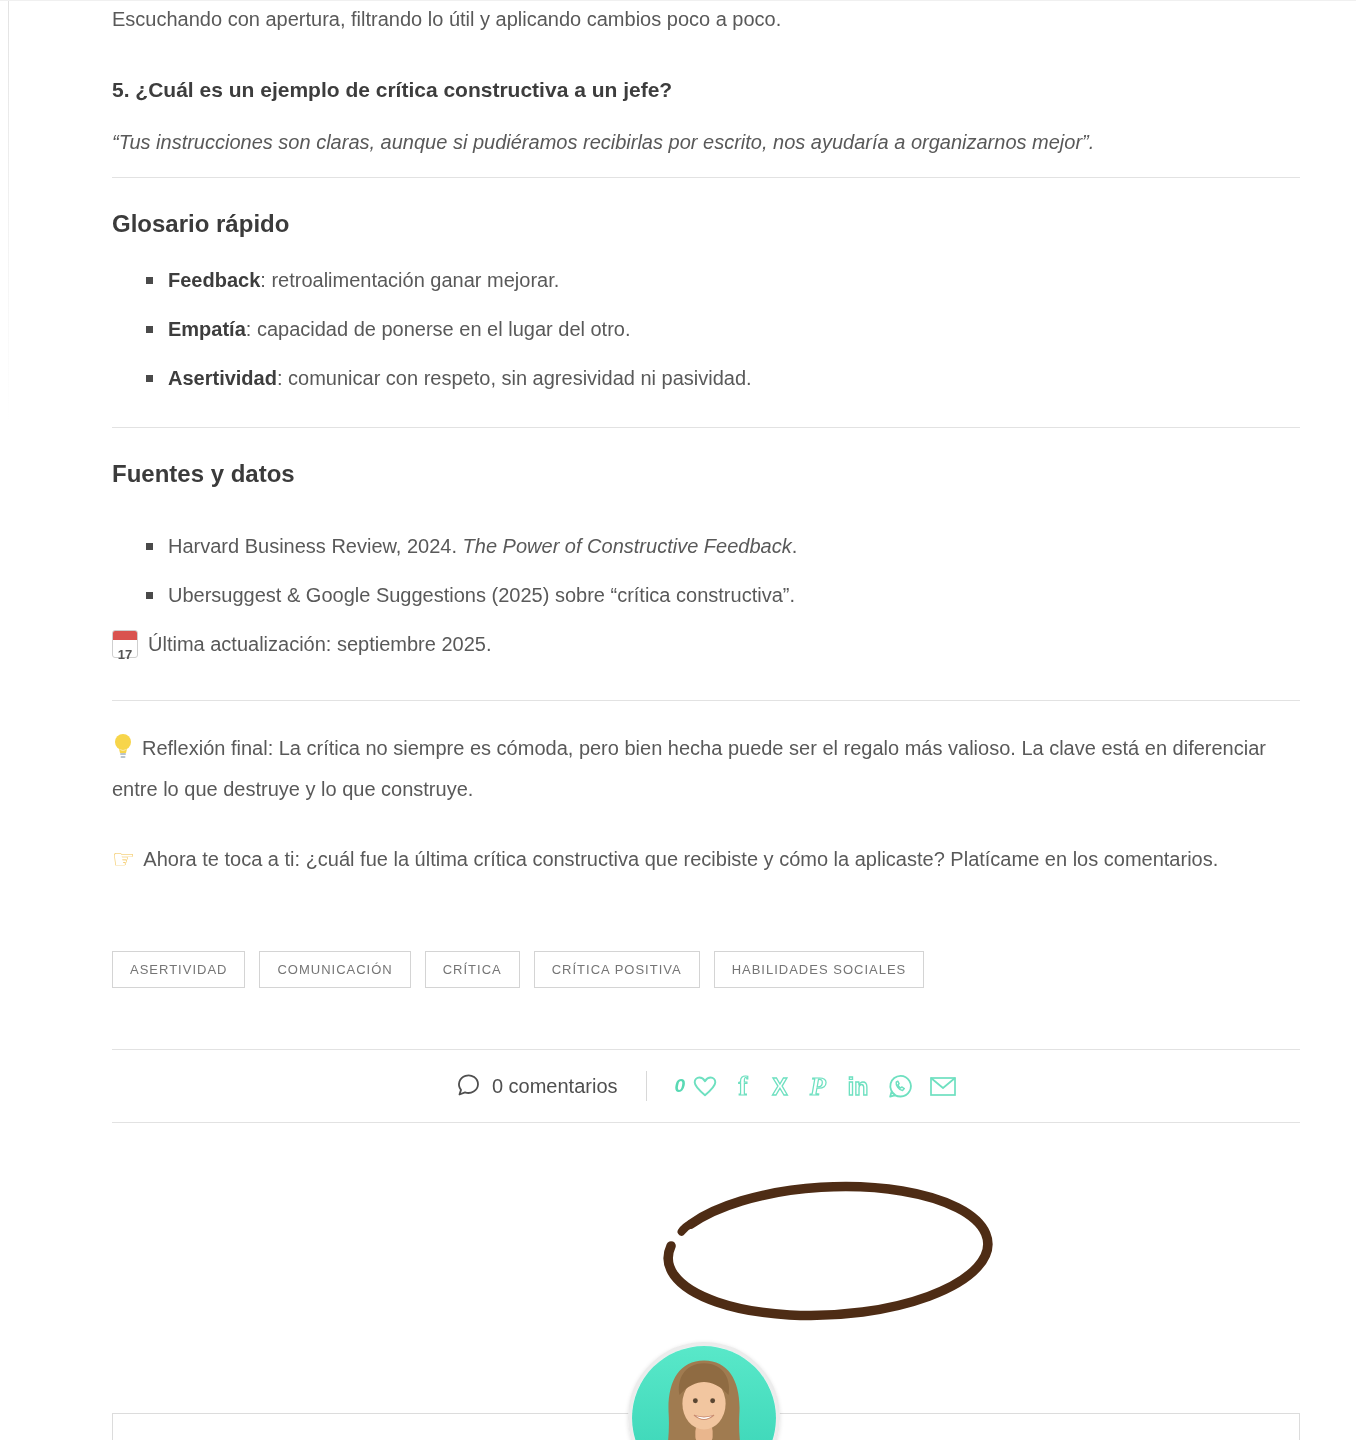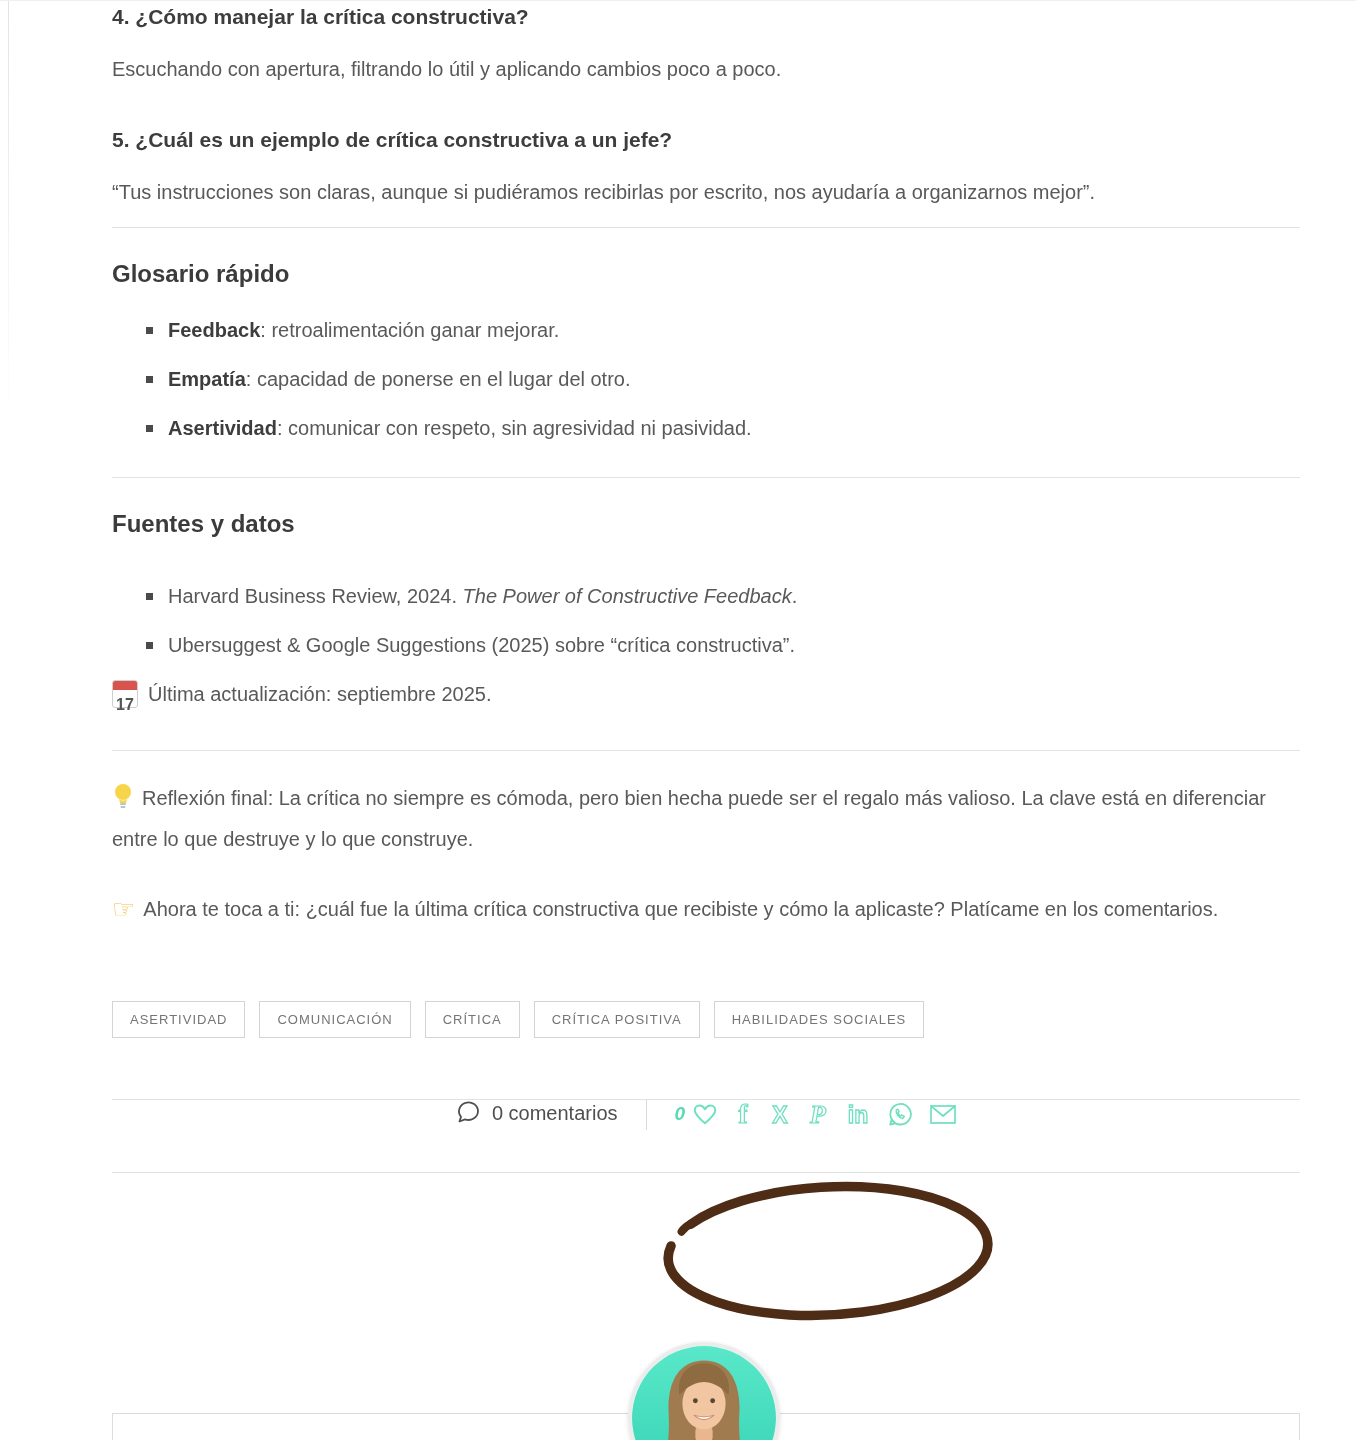--- a/index.html
+++ b/index.html
@@ -9,52 +9,52 @@
     font-family:"Liberation Sans", sans-serif;
   }
   .page-edge-left{position:absolute;left:8px;top:0;width:1px;height:420px;
     background:linear-gradient(#e3e3e3,rgba(227,227,227,0));}
   .page-edge-top{position:absolute;left:0;top:0;width:100%;height:1px;background:#f0f0f0;}
 
   .content{position:absolute;left:112px;top:0;width:1188px;padding-top:4px;}
 
   h4.faq-q{font-size:21px;font-weight:bold;color:#3d3d3d;line-height:25px;margin:0 0 25px;}
   p.body-text{font-size:20px;line-height:30px;color:#595959;margin:0 0 43px;}
-  p.faq-a5{margin-bottom:20px;}
+  p.faq-a5{margin-bottom:20px;font-style:italic;}
 
   hr.divider{border:none;border-top:1px solid #e2e2e2;margin:0;}
 
   h2.section-title{font-size:24px;font-weight:bold;color:#3b3b3b;line-height:35px;margin:28px 0 24px;}
   h2.sources-title{margin-bottom:40px;}
 
   ul.bullet-list{list-style:none;margin:0 0 34px;padding:0 0 0 56px;}
   ul.sources-list{margin-bottom:12px;}
   ul.bullet-list li{font-size:20px;line-height:30px;margin-bottom:19px;position:relative;color:#595959;}
   .sq-bullet{position:absolute;left:-22px;top:12px;width:7px;height:7px;background:#4a4a4a;}
   .term{font-weight:bold;color:#3d3d3d;}
   .it{font-style:italic;}
 
   p.update-line{font-size:20px;line-height:30px;color:#595959;margin:0 0 41px;display:flex;align-items:center;gap:10px;}
   .cal{display:inline-block;width:24px;height:26px;border:1px solid #cfcfcf;border-radius:3px;background:#fff;
     position:relative;flex:0 0 auto;}
   .cal-top{position:absolute;top:0;left:0;right:0;height:9px;background:#d9534f;border-radius:2px 2px 0 0;}
-  .cal-day{position:absolute;top:9px;left:0;right:0;text-align:center;font-size:16px;font-weight:bold;color:#555;}
+  .cal-day{position:absolute;top:9px;left:0;right:0;text-align:center;font-size:13px;font-weight:bold;color:#555;}
 
   p.closing{font-size:20px;line-height:41px;color:#595959;}
   p.reflection{margin:27px 0 0;}
   p.cta{margin:29px 0 16px;}
   .bulb{display:inline-block;vertical-align:-4px;margin-right:8px;}
   .point-hand{color:#f2c14e;font-size:26px;margin-right:8px;vertical-align:-2px;}
 
   .tags-row{margin-top:71px;display:flex;gap:14px;}
   .tag{display:inline-block;border:1px solid #d4d4d4;background:#fff;color:#757575;
     font-size:13px;letter-spacing:1px;padding:11px 17px;line-height:13px;cursor:pointer;}
 
   .engage-bar{margin-top:61px;height:72px;border-top:1px solid #e2e2e2;border-bottom:1px solid #e2e2e2;
-    display:flex;align-items:flex-start;justify-content:center;}
+    display:flex;align-items:center;justify-content:center;}
   .comments-link{display:flex;align-items:center;gap:10px;color:#4f4f4f;font-size:20px;cursor:pointer;}
   .v-sep{width:1px;height:30px;background:#d8d8d8;margin:0 28px;}
   .share-row{display:flex;align-items:center;gap:15px;}
   .likes{display:flex;align-items:center;gap:7px;cursor:pointer;}
   .likes-count{color:#59d9b4;font-size:19px;font-style:italic;font-weight:bold;}
   .share-icon{display:inline-flex;cursor:pointer;}
 
   .annotation-circle{position:absolute;left:640px;top:1170px;width:380px;height:170px;
     pointer-events:none;z-index:6;}
 
@@ -67,21 +67,20 @@
     border:1px solid #dcdcdc;background:#fff;z-index:1;}
 </style>
 </head>
 <body>
 
 <div class="page-edge-left"></div>
 <div class="page-edge-top"></div>
 
 <div class="content">
 
-  <h4 class="faq-q">4. ¿Cómo manejar la crítica constructiva?</h4>
   <p class="body-text">Escuchando con apertura, filtrando lo útil y aplicando cambios poco a poco.</p>
 
   <h4 class="faq-q">5. ¿Cuál es un ejemplo de crítica constructiva a un jefe?</h4>
   <p class="body-text faq-a5">“Tus instrucciones son claras, aunque si pudiéramos recibirlas por escrito, nos ayudaría a organizarnos mejor”.</p>
 
   <hr class="divider">
 
   <h2 class="section-title">Glosario rápido</h2>
   <ul class="bullet-list">
     <li>

